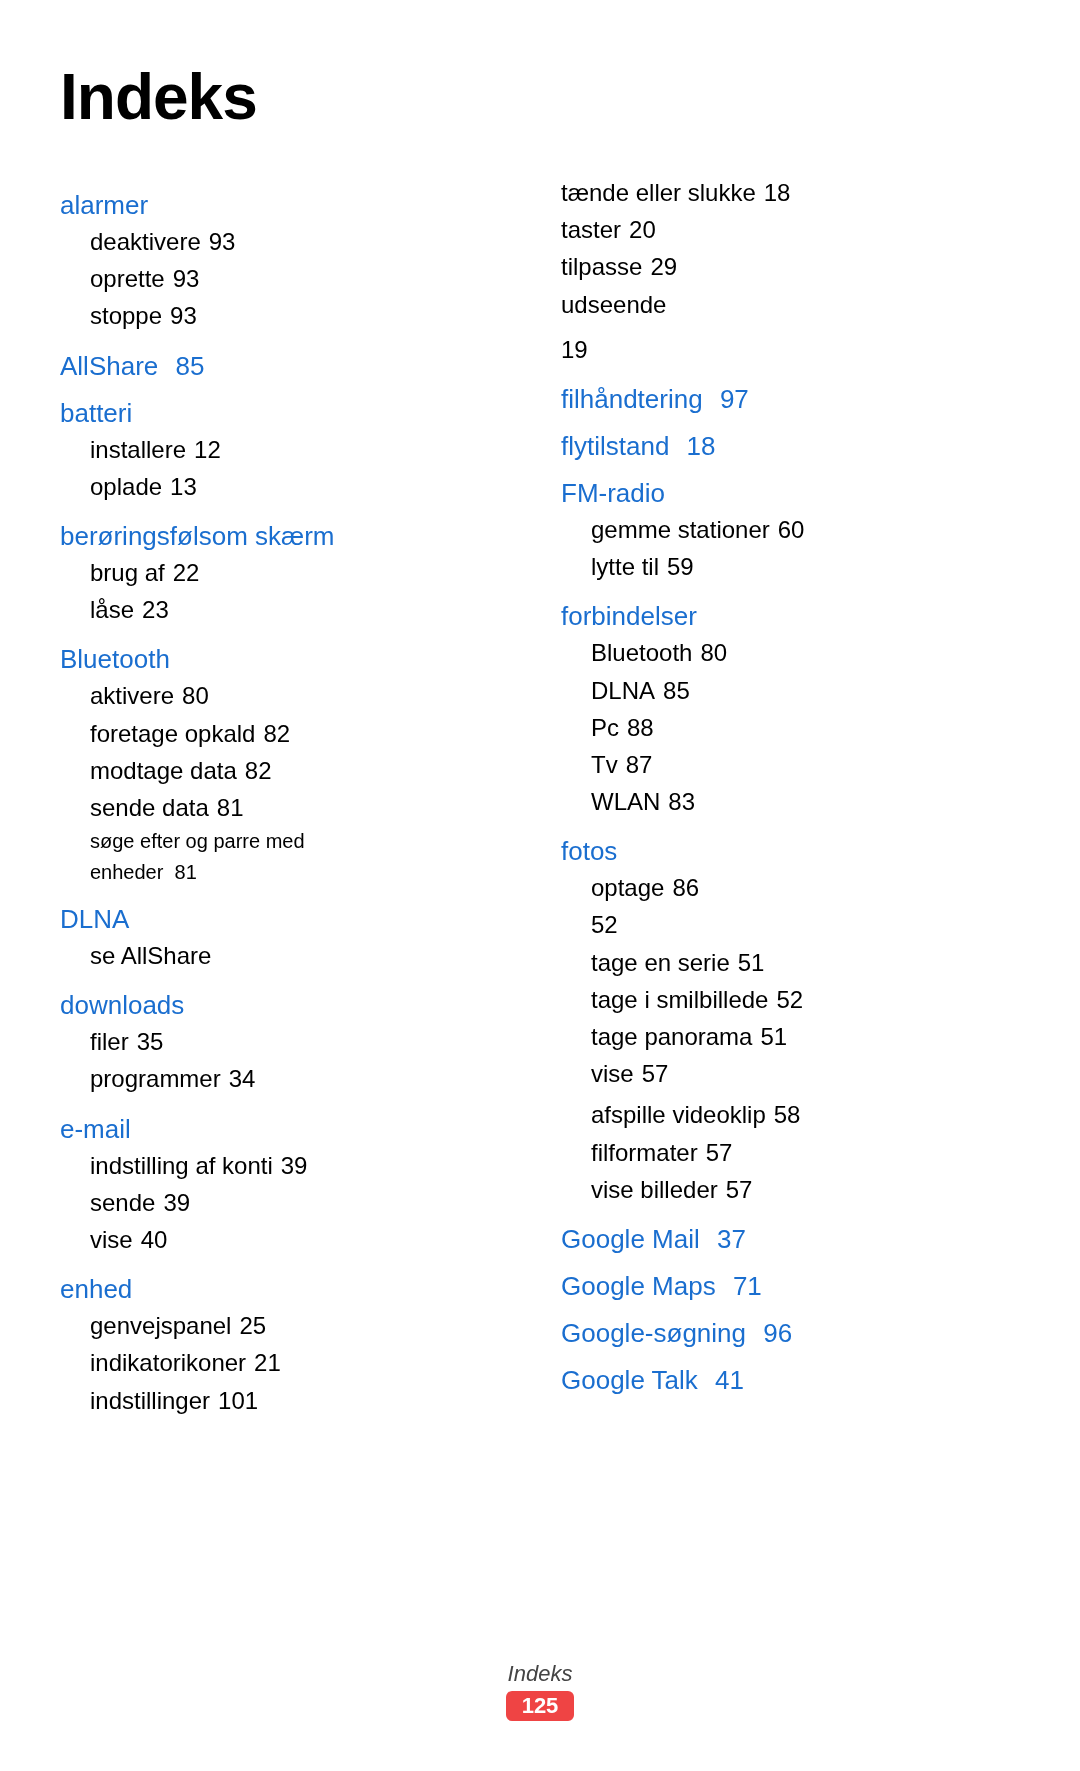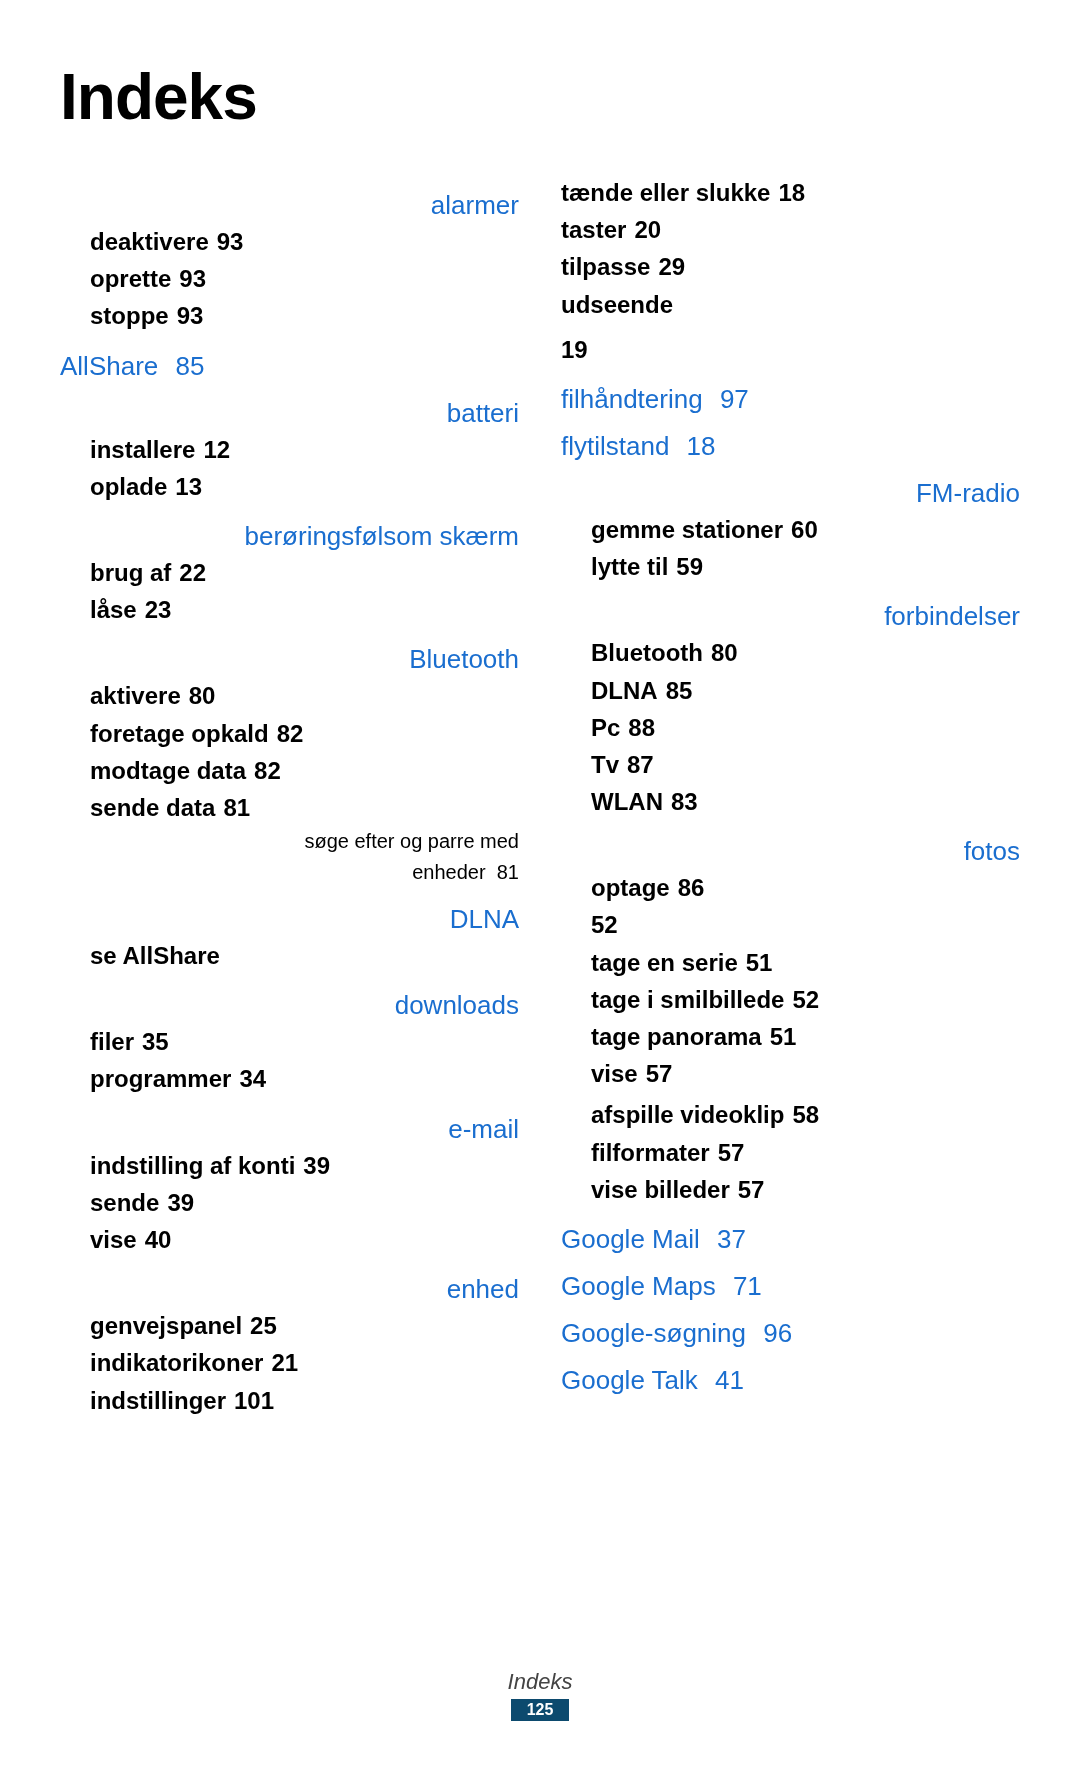--- a/index.html
+++ b/index.html
@@ -15,21 +15,20 @@
       font-size: 64px;
       font-weight: 900;
       color: #000000;
       margin-bottom: 40px;
       letter-spacing: -1px;
     }
     .columns {
       display: flex;
       gap: 12px;
       width: 100%;
-      text-align: right;
     }
     .col {
       flex: 1;
       padding-right: 30px;
     }
     .col:last-child {
       padding-right: 0;
     }
     .index-entry {
       margin-bottom: 4px;
@@ -48,21 +47,20 @@
       gap: 10px;
     }
     .sub-item {
       font-size: 24px;
       color: #000000;
       padding-left: 30px;
       display: flex;
       align-items: baseline;
       gap: 8px;
       line-height: 1.55;
-      font-weight: bold;
     }
     .sub-item .label {
       color: #000000;
     }
     .sub-item .num {
       color: #000000;
     }
     .entry-heading .num {
       color: #1a6ecf;
       font-size: 26px;
@@ -76,26 +74,26 @@
     }
     .footer-label {
       font-style: italic;
       font-size: 22px;
       color: #444;
       display: block;
       margin-bottom: 4px;
     }
     .footer-page {
       display: inline-block;
-      background: #0c4a6e;
+      background: #ef4444;
       color: #fff;
-      font-size: 16px;
+      font-size: 22px;
       font-weight: bold;
       padding: 2px 16px;
-      border-radius: 0;
+      border-radius: 6px;
     }
     .multi-line-sub {
       padding-left: 30px;
       font-size: 20px;
       color: #000;
       line-height: 1.55;
     }
   </style>
 </head>
 <body>

